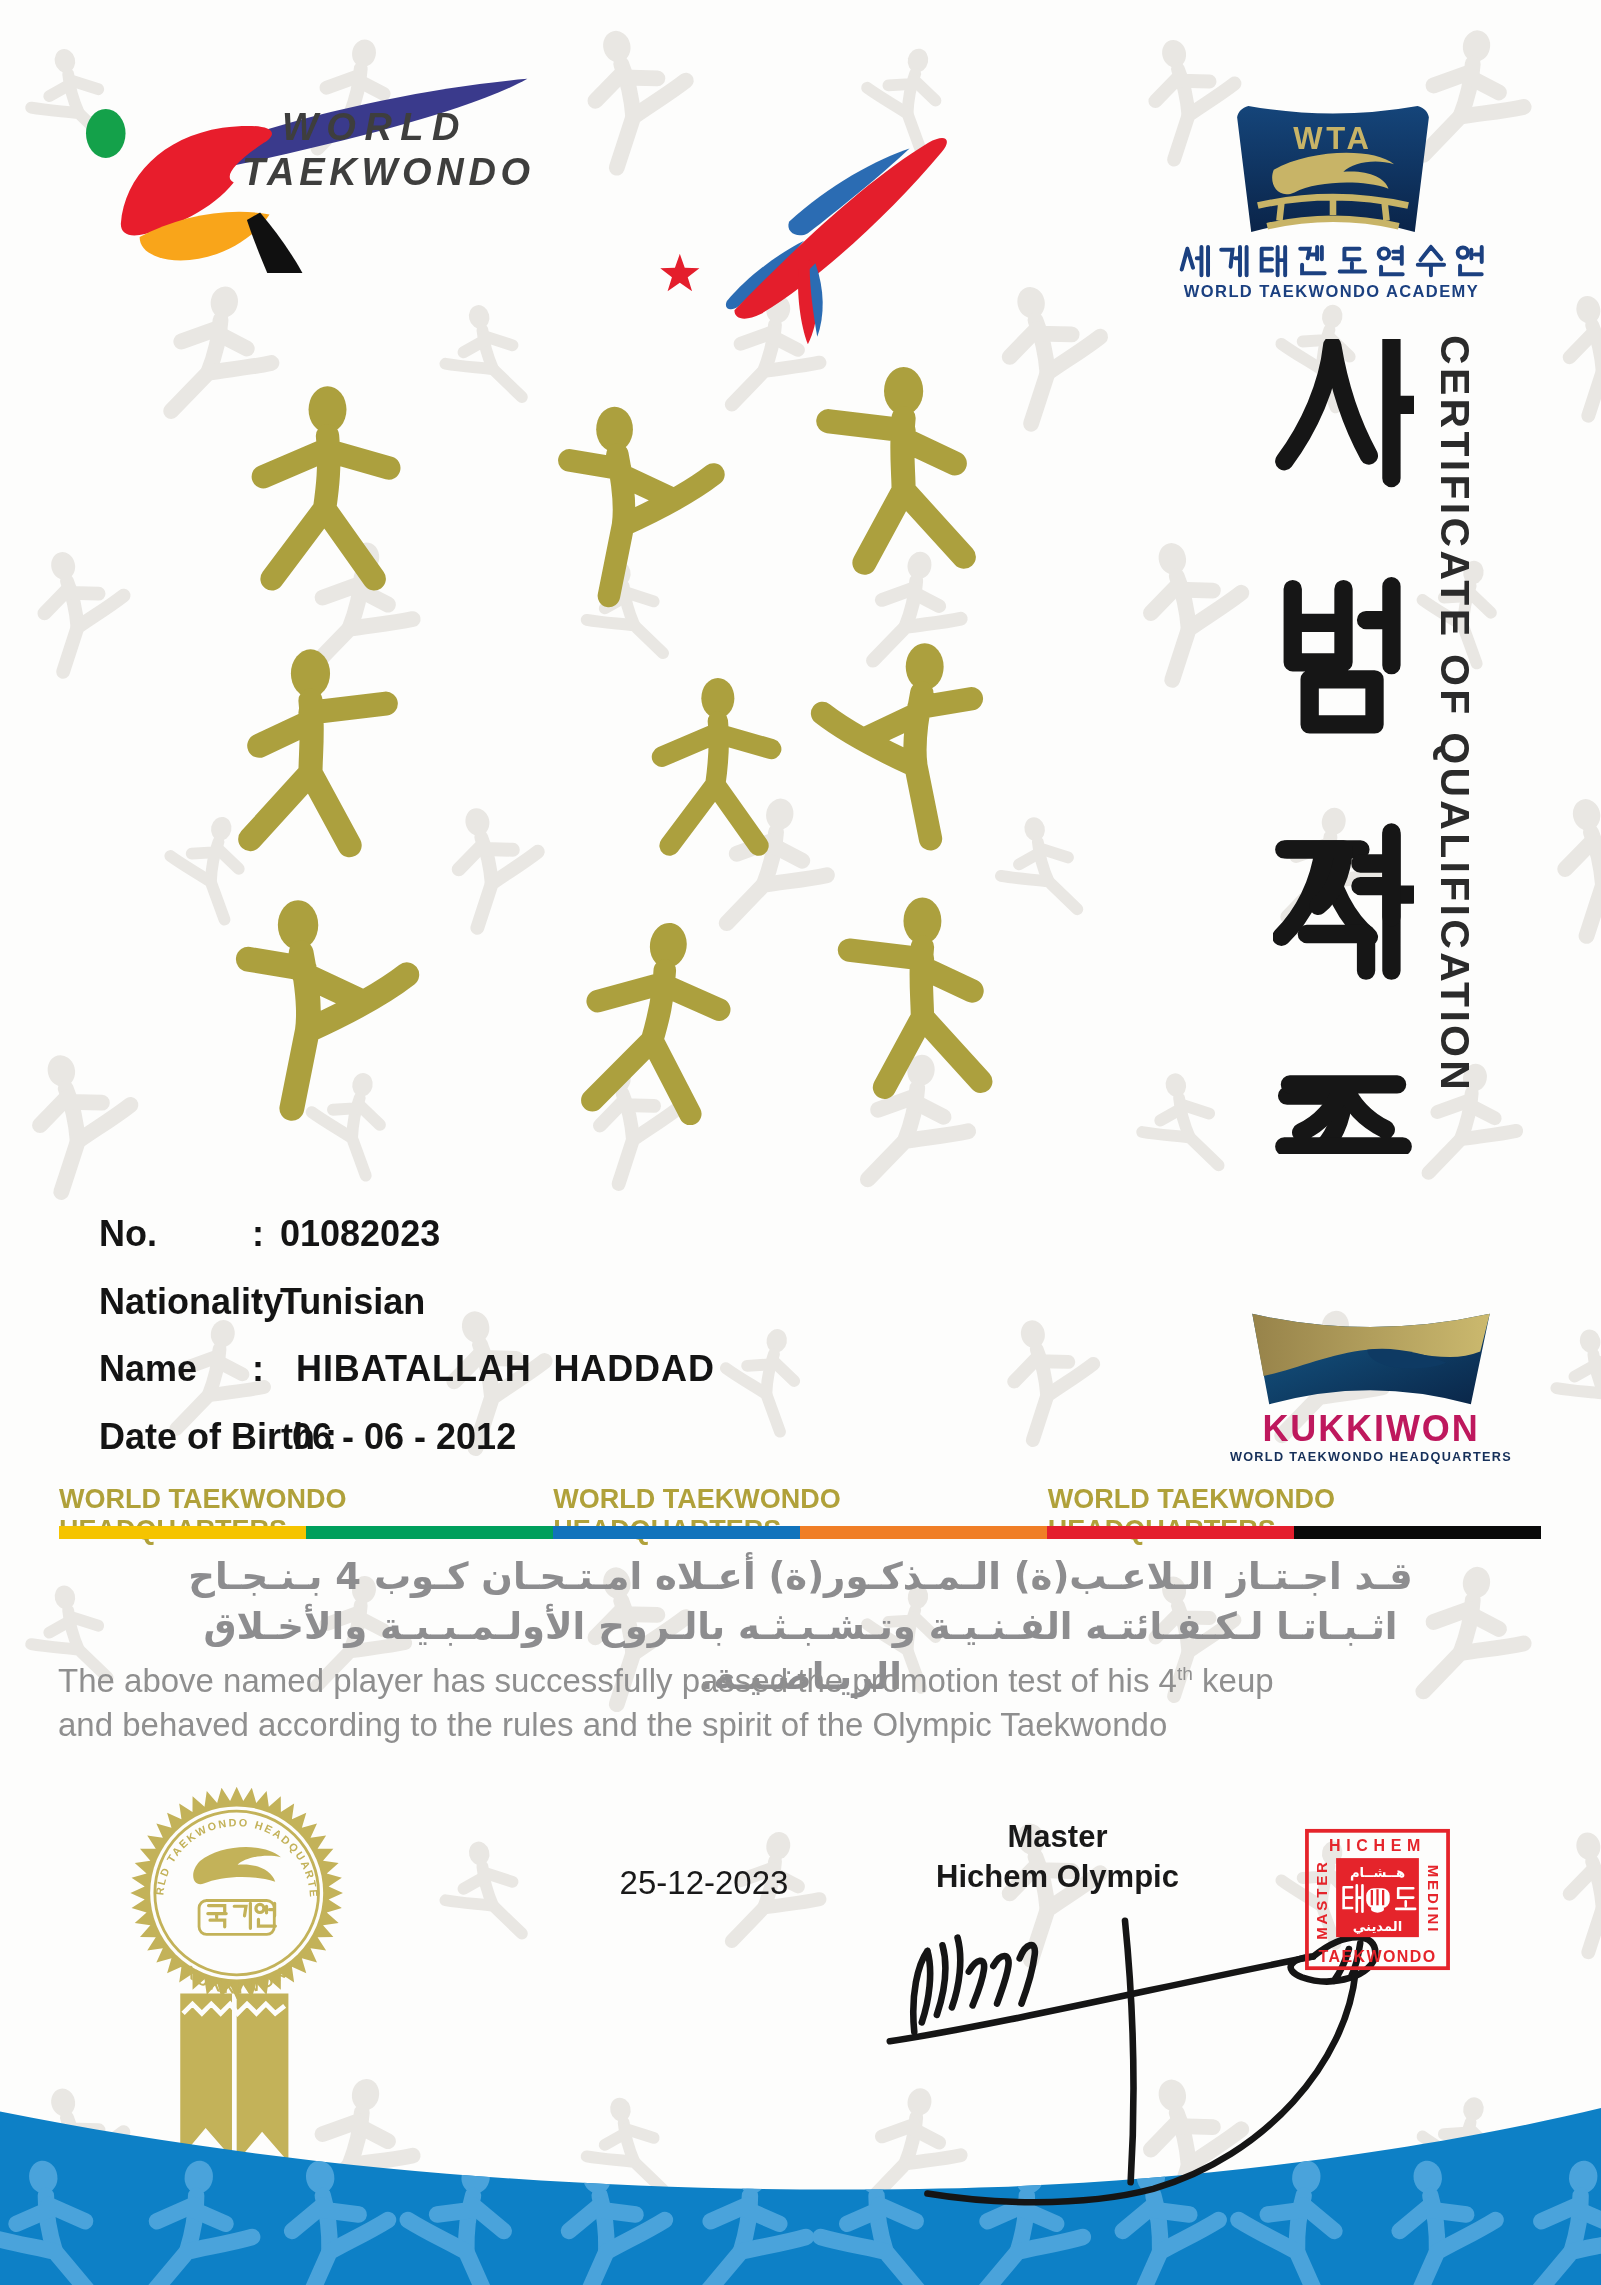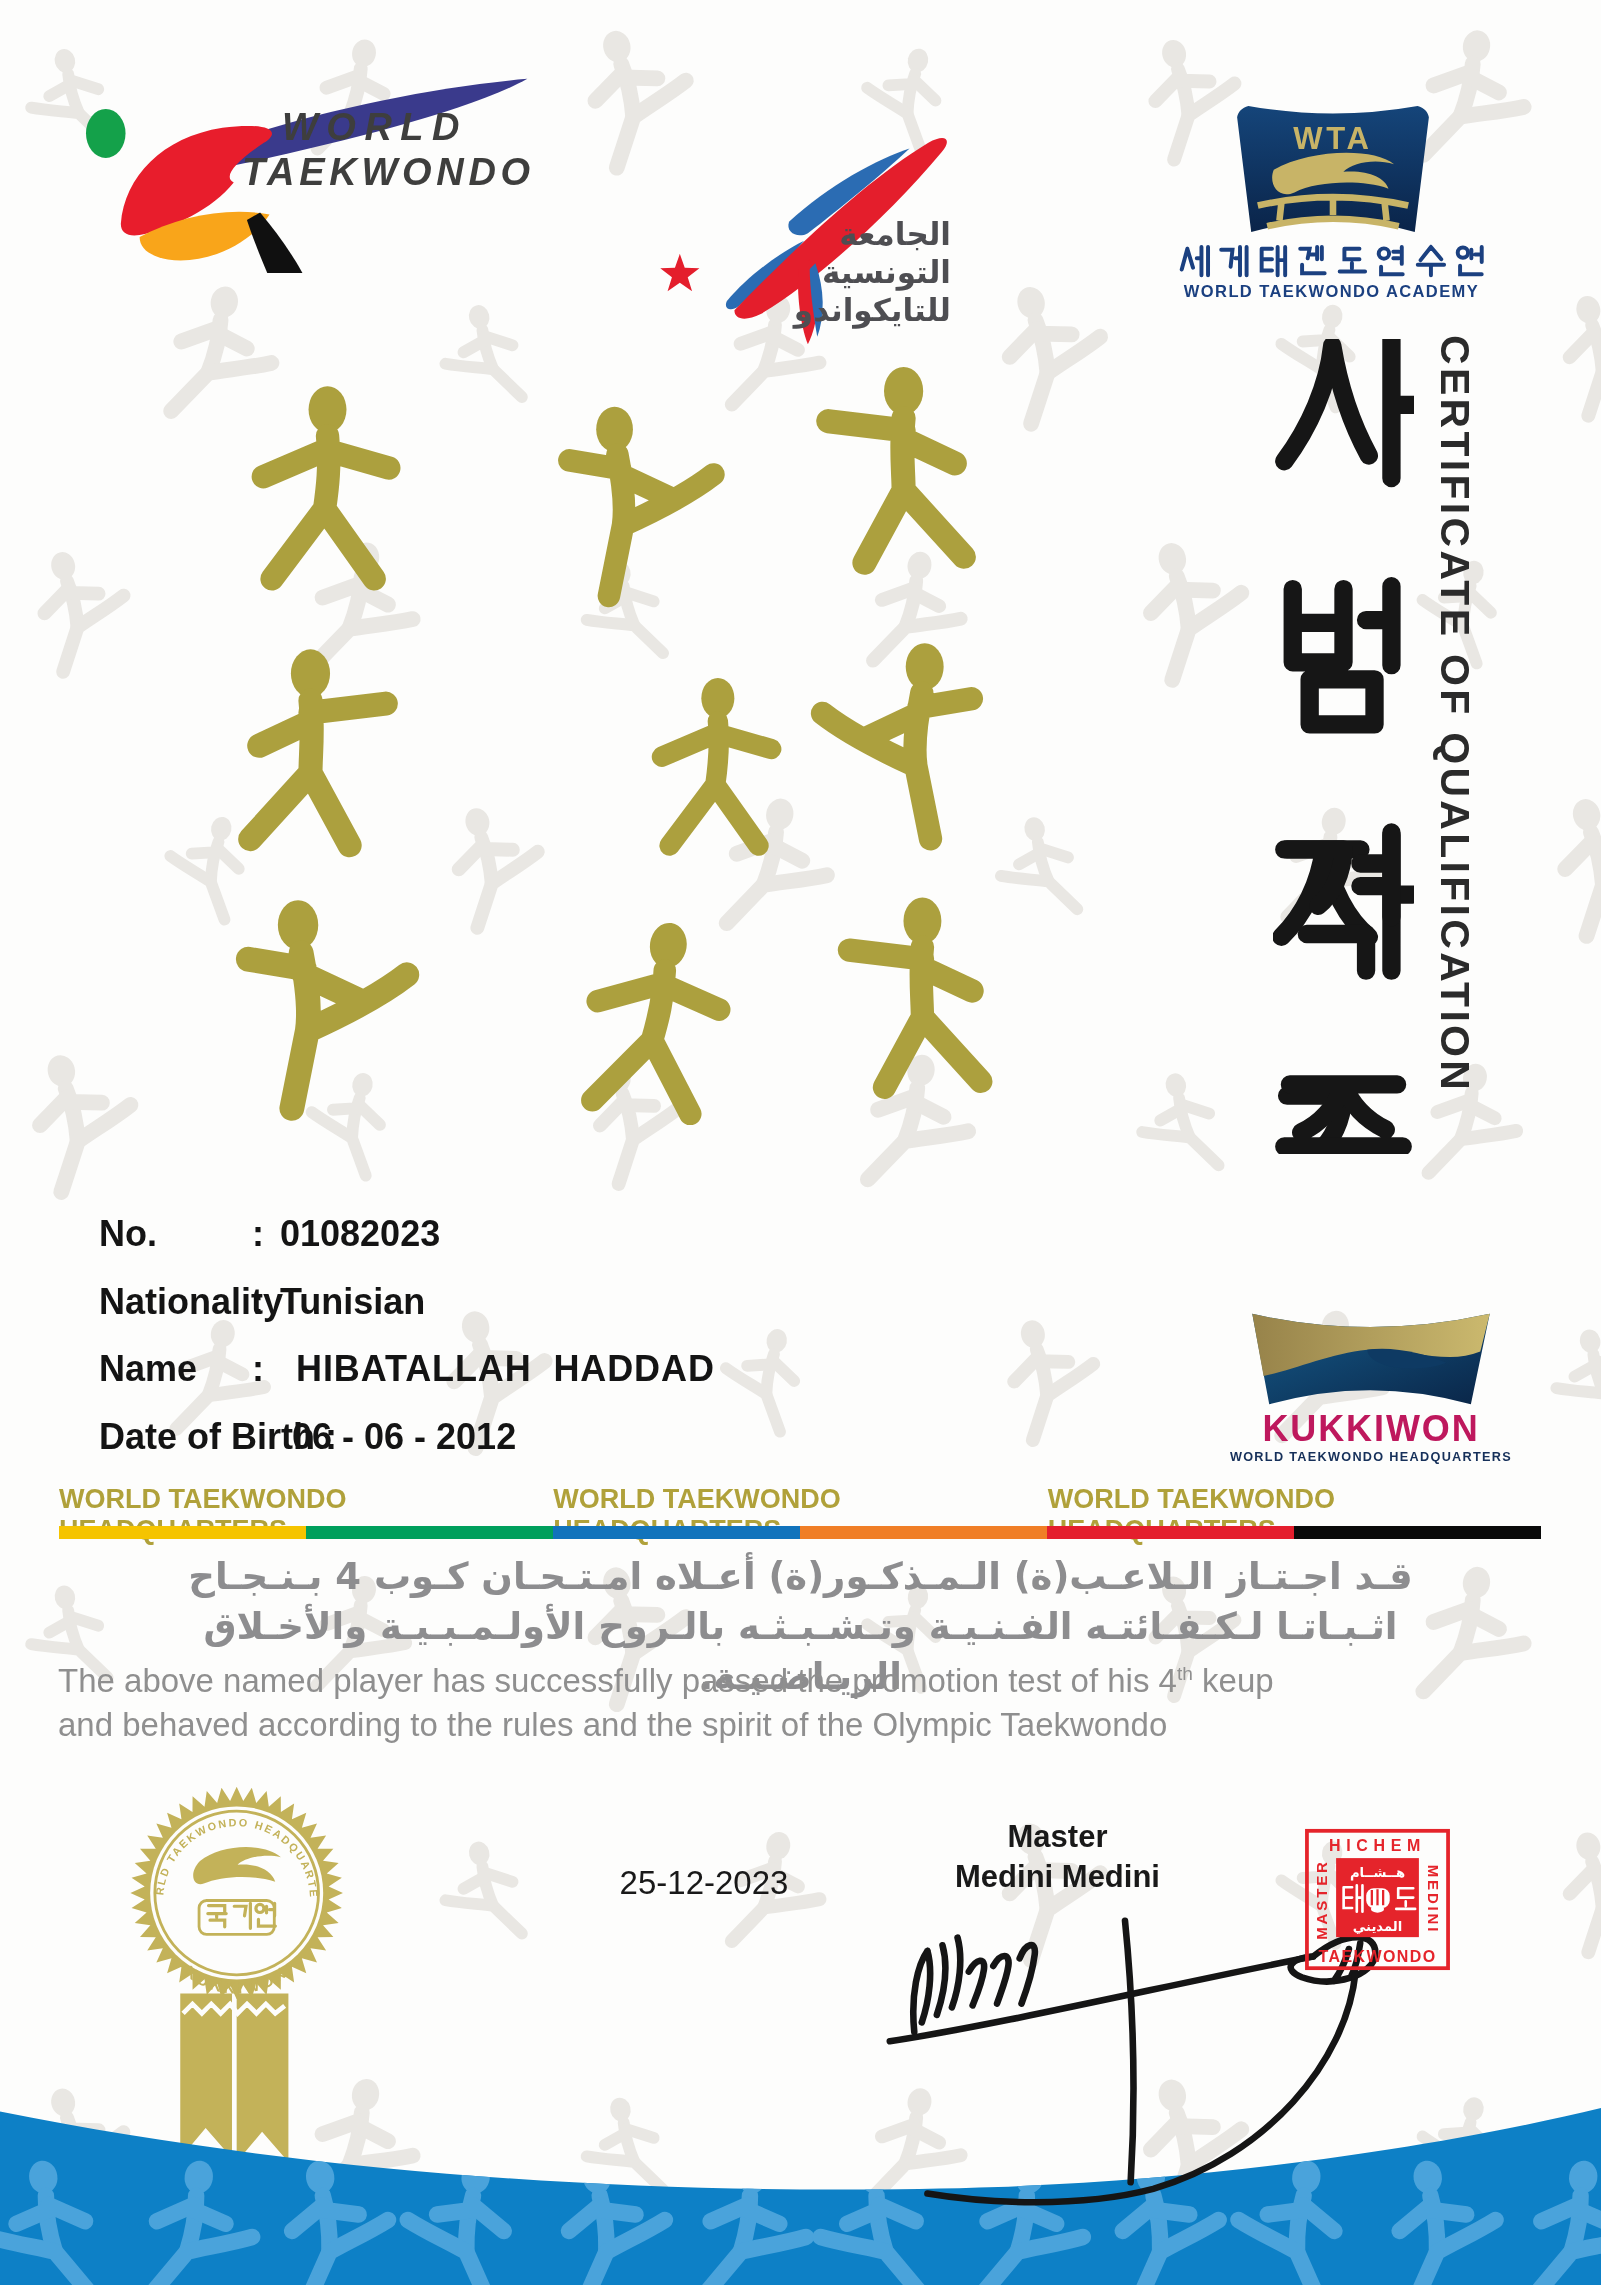--- a/index.html
+++ b/index.html
@@ -132,25 +132,20 @@
   </div>
 
   <svg class="abs z1" style="left:593px;top:75px;" width="377" height="273" viewBox="0 0 400 290">
     <path d="M208,156 C248,118 304,88 336,78 C306,106 262,142 228,168 C218,174 204,168 208,156 Z" fill="#2B6CB3"></path>
     <path d="M142,240 C164,214 196,190 224,176 C204,200 176,226 154,246 C146,252 138,248 142,240 Z" fill="#2B6CB3"></path>
     <path d="M150,250 C214,184 290,112 356,72 C374,62 382,68 370,82 C318,144 244,214 178,254 C162,262 150,260 150,250 Z" fill="#E41E2C"></path>
     <path d="M230,196 C242,230 240,262 228,286 C220,266 216,232 218,206 Z" fill="#E41E2C"></path>
     <path d="M236,200 C246,228 246,256 238,278 C234,256 230,226 230,206 Z" fill="#2B6CB3"></path>
     <polygon fill="#E41E2C" transform="translate(92,212)" points="0,-22 5.2,-7.2 20.8,-6.8 8.4,2.8 13,17.8 0,8.8 -13,17.8 -8.4,2.8 -20.8,-6.8 -5.2,-7.2"></polygon>
   </svg>
-  <div class="tun-arabic z1">
-    <div>الجامعة</div>
-    <div>التونسية</div>
-    <div>للتايكواندو</div>
-  </div>
 
   <svg class="abs z1" style="left:1168px;top:89px;" width="330" height="188" viewBox="0 0 350 200">
     <defs>
       <linearGradient id="wtanavy" x1="0" y1="0" x2="0" y2="1">
         <stop offset="0" stop-color="#15457A"></stop>
           <stop offset="1" stop-color="#0A2449"></stop>
       </linearGradient>
     </defs>
     <path d="M85,18 Q175,34 265,18 C272,20 276,24 277,30 L262,152 Q175,128 88,152 L73,30 C74,24 78,20 85,18 Z" fill="url(#wtanavy)"></path>
     <text x="175" y="64" text-anchor="middle" font-size="33" font-weight="bold" letter-spacing="4" fill="#C8B467" font-family="Liberation Sans, sans-serif">WTA</text>
@@ -341,21 +336,21 @@
         </g>
     </g>
     <text font-size="17" font-weight="bold" fill="#C3B259" letter-spacing="3.5" font-family="Liberation Sans, sans-serif">
       <textPath href="#sealbot" startOffset="50%" text-anchor="middle">•KUKKIWON•</textPath>
     </text>
   </svg>
 
   <div class="date z3">25-12-2023</div>
   <div class="master z3">
     <div>Master</div>
-    <div>Medini Medini</div>
+    <div>Hichem Olympic</div>
   </div>
 
   <svg class="abs z3" style="left:871px;top:1883px;" width="508" height="339" viewBox="0 0 540 360">
     <g fill="none" stroke="#151515" stroke-width="7" stroke-linecap="round">
       <path d="M46,158 C42,118 50,86 60,72 M60,72 C66,94 62,124 54,148 M76,66 C82,88 78,116 70,140 M92,58 C98,80 94,110 86,132"></path>
       <path d="M104,94 C112,80 122,78 120,92 C118,106 112,120 108,130 M130,88 C138,74 148,74 146,88 C144,102 138,116 134,128 M158,80 C164,64 176,60 174,76 C172,92 166,112 160,128"></path>
       <path d="M20,168 C140,150 330,105 470,78"></path>
       <path d="M470,78 C505,50 538,52 536,76 C534,98 492,112 458,100 C438,92 444,80 470,78 M508,70 C504,84 498,96 492,104 M520,64 C518,78 514,92 510,100"></path>
       <path d="M270,40 C278,120 282,220 276,318"></path>
       <path d="M515,95 C505,190 420,290 300,325 C220,346 120,340 60,330"></path>

